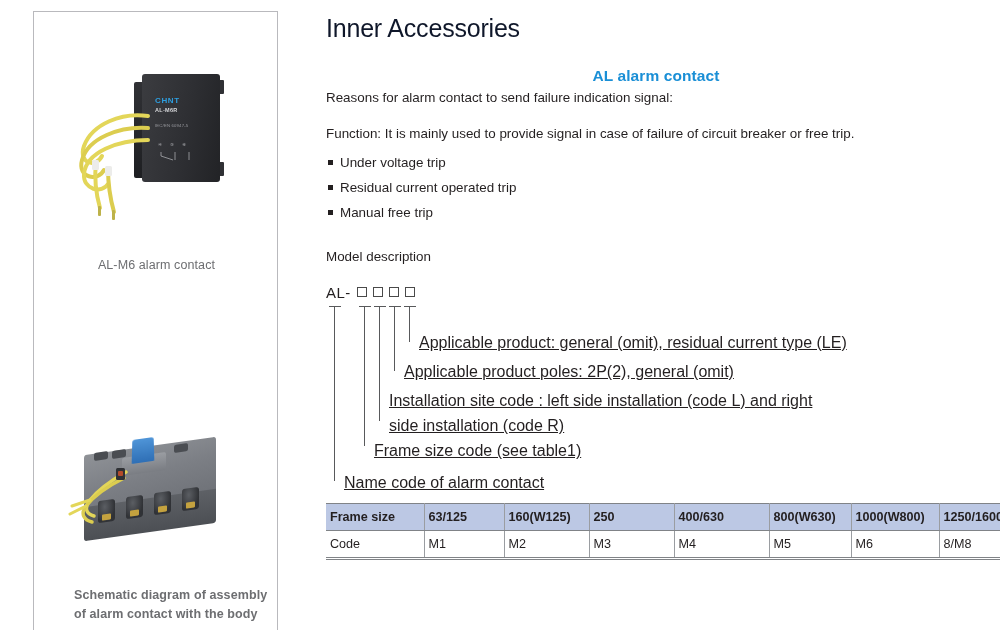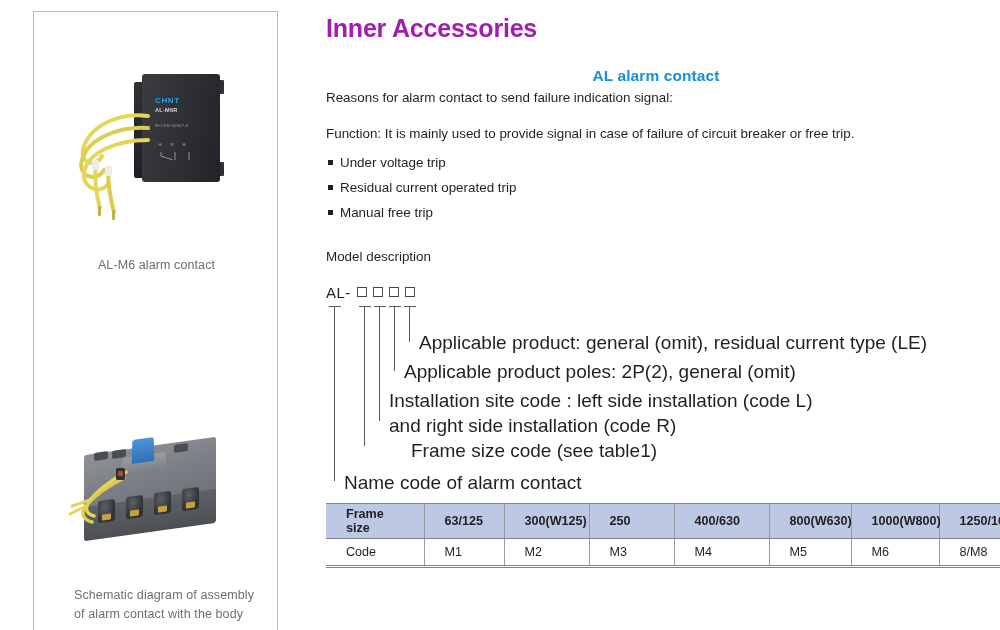--- a/index.html
+++ b/index.html
@@ -29,21 +29,21 @@
     box-sizing: border-box;
     background: #fff;
   }
   .figure-block {
     position: absolute;
     left: 0;
     width: 245px;
     text-align: center;
   }
   #figure-top    { top: 50px; }
-  #figure-bottom { top: 410px; }
+  #figure-bottom { top: 410px; font-weight: bold; }
 
   .figure-caption {
     font-size: 12.5px;
     color: #6d6e71;
     line-height: 19px;
     letter-spacing: .1px;
   }
   #figure-top .figure-caption { margin-top: 24px; }
   #figure-bottom .figure-caption {
     margin-top: 14px;
@@ -56,23 +56,23 @@
 
   
   #content {
     position: absolute;
     left: 326px;
     top: 0;
     width: 660px;
   }
   #page-title {
     font-size: 25px;
-    font-weight: bold;
+    font-weight: normal;
     letter-spacing: -0.2px;
-    color: #a21caf;
+    color: #0f172a;
     margin: 14px 0 0 0;
   }
   #section-title {
     font-size: 15.5px;
     font-weight: bold;
     color: #1a8fd6;
     margin: 24px 0 0 0;
     letter-spacing: .1px;
     text-align: center;
   }
@@ -136,43 +136,44 @@
   .leader::before {
     content: "";
     position: absolute;
     left: -6.3px;
     top: 0;
     width: 12px;
     border-top: 1.3px solid #58595b;
   }
   .leader-text {
     position: absolute;
-    font-size: 19px;
+    font-size: 16px;
     line-height: 25px;
     white-space: nowrap;
+    text-decoration: underline;
   }
   .leader-text.wrap { white-space: normal; width: 430px; }
 
   #closing { margin-top: 6px; }
   #closing .body-line { line-height: 24px; }
 
   
   #frame-table {
     margin-top: 9px;
     border-collapse: collapse;
     width: 650px;
     table-layout: fixed;
     border-top: 1px solid #808387;
     border-bottom: 3px double #808387;
   }
   #frame-table th,
   #frame-table td {
     border-left: 1px solid #9a9da1;
     border-right: 1px solid #9a9da1;
-    padding: 3px 20px;
+    padding: 3px 4px;
     font-size: 12.6px;
     text-align: left;
     height: 20px;
   }
   #frame-table th:first-child,
   #frame-table td:first-child { border-left: none; }
   #frame-table th:last-child,
   #frame-table td:last-child  { border-right: none; }
   #frame-table thead th {
     background: #bcc8e4;
@@ -355,41 +356,41 @@
 
     <div class="leader" style="left:83px;  top:22px; height:36px;"></div>
     <div class="leader" style="left:68px;  top:22px; height:65px;"></div>
     <div class="leader" style="left:53px;  top:22px; height:115px;"></div>
     <div class="leader" style="left:38px;  top:22px; height:140px;"></div>
     <div class="leader" style="left:8px;   top:22px; height:175px;"></div>
 
     <div class="leader-text" style="left:93px;  top:46px;">Applicable product: general (omit),  residual current type (LE)</div>
     <div class="leader-text" style="left:78px;  top:75px;">Applicable product poles: 2P(2), general (omit)</div>
     <div class="leader-text wrap" style="left:63px; top:104px;">Installation site code : left side installation (code L) and right side installation (code R)</div>
-    <div class="leader-text" style="left:48px;  top:154px;margin-left:37px;">Frame size code (see table1)</div>
+    <div class="leader-text" style="left:48px;  top:154px;">Frame size code (see table1)</div>
     <div class="leader-text" style="left:18px;  top:186px;">Name code of alarm contact</div>
   </div>
 
 
   <table id="frame-table">
     <colgroup>
       <col style="width:98px">
         <col style="width:80px">
         <col style="width:85px">
         <col style="width:85px">
       <col style="width:95px">
         <col style="width:82px">
         <col style="width:88px">
         <col style="width:97px">
     </colgroup>
     <thead>
       <tr>
         <th>Frame size</th>
         <th>63/125</th>
-        <th>300(W125)</th>
+        <th>160(W125)</th>
         <th>250</th>
         <th>400/630</th>
         <th>800(W630)</th>
         <th>1000(W800)</th>
         <th>1250/1600</th>
       </tr>
     </thead>
     <tbody>
       <tr>
         <td>Code</td>

